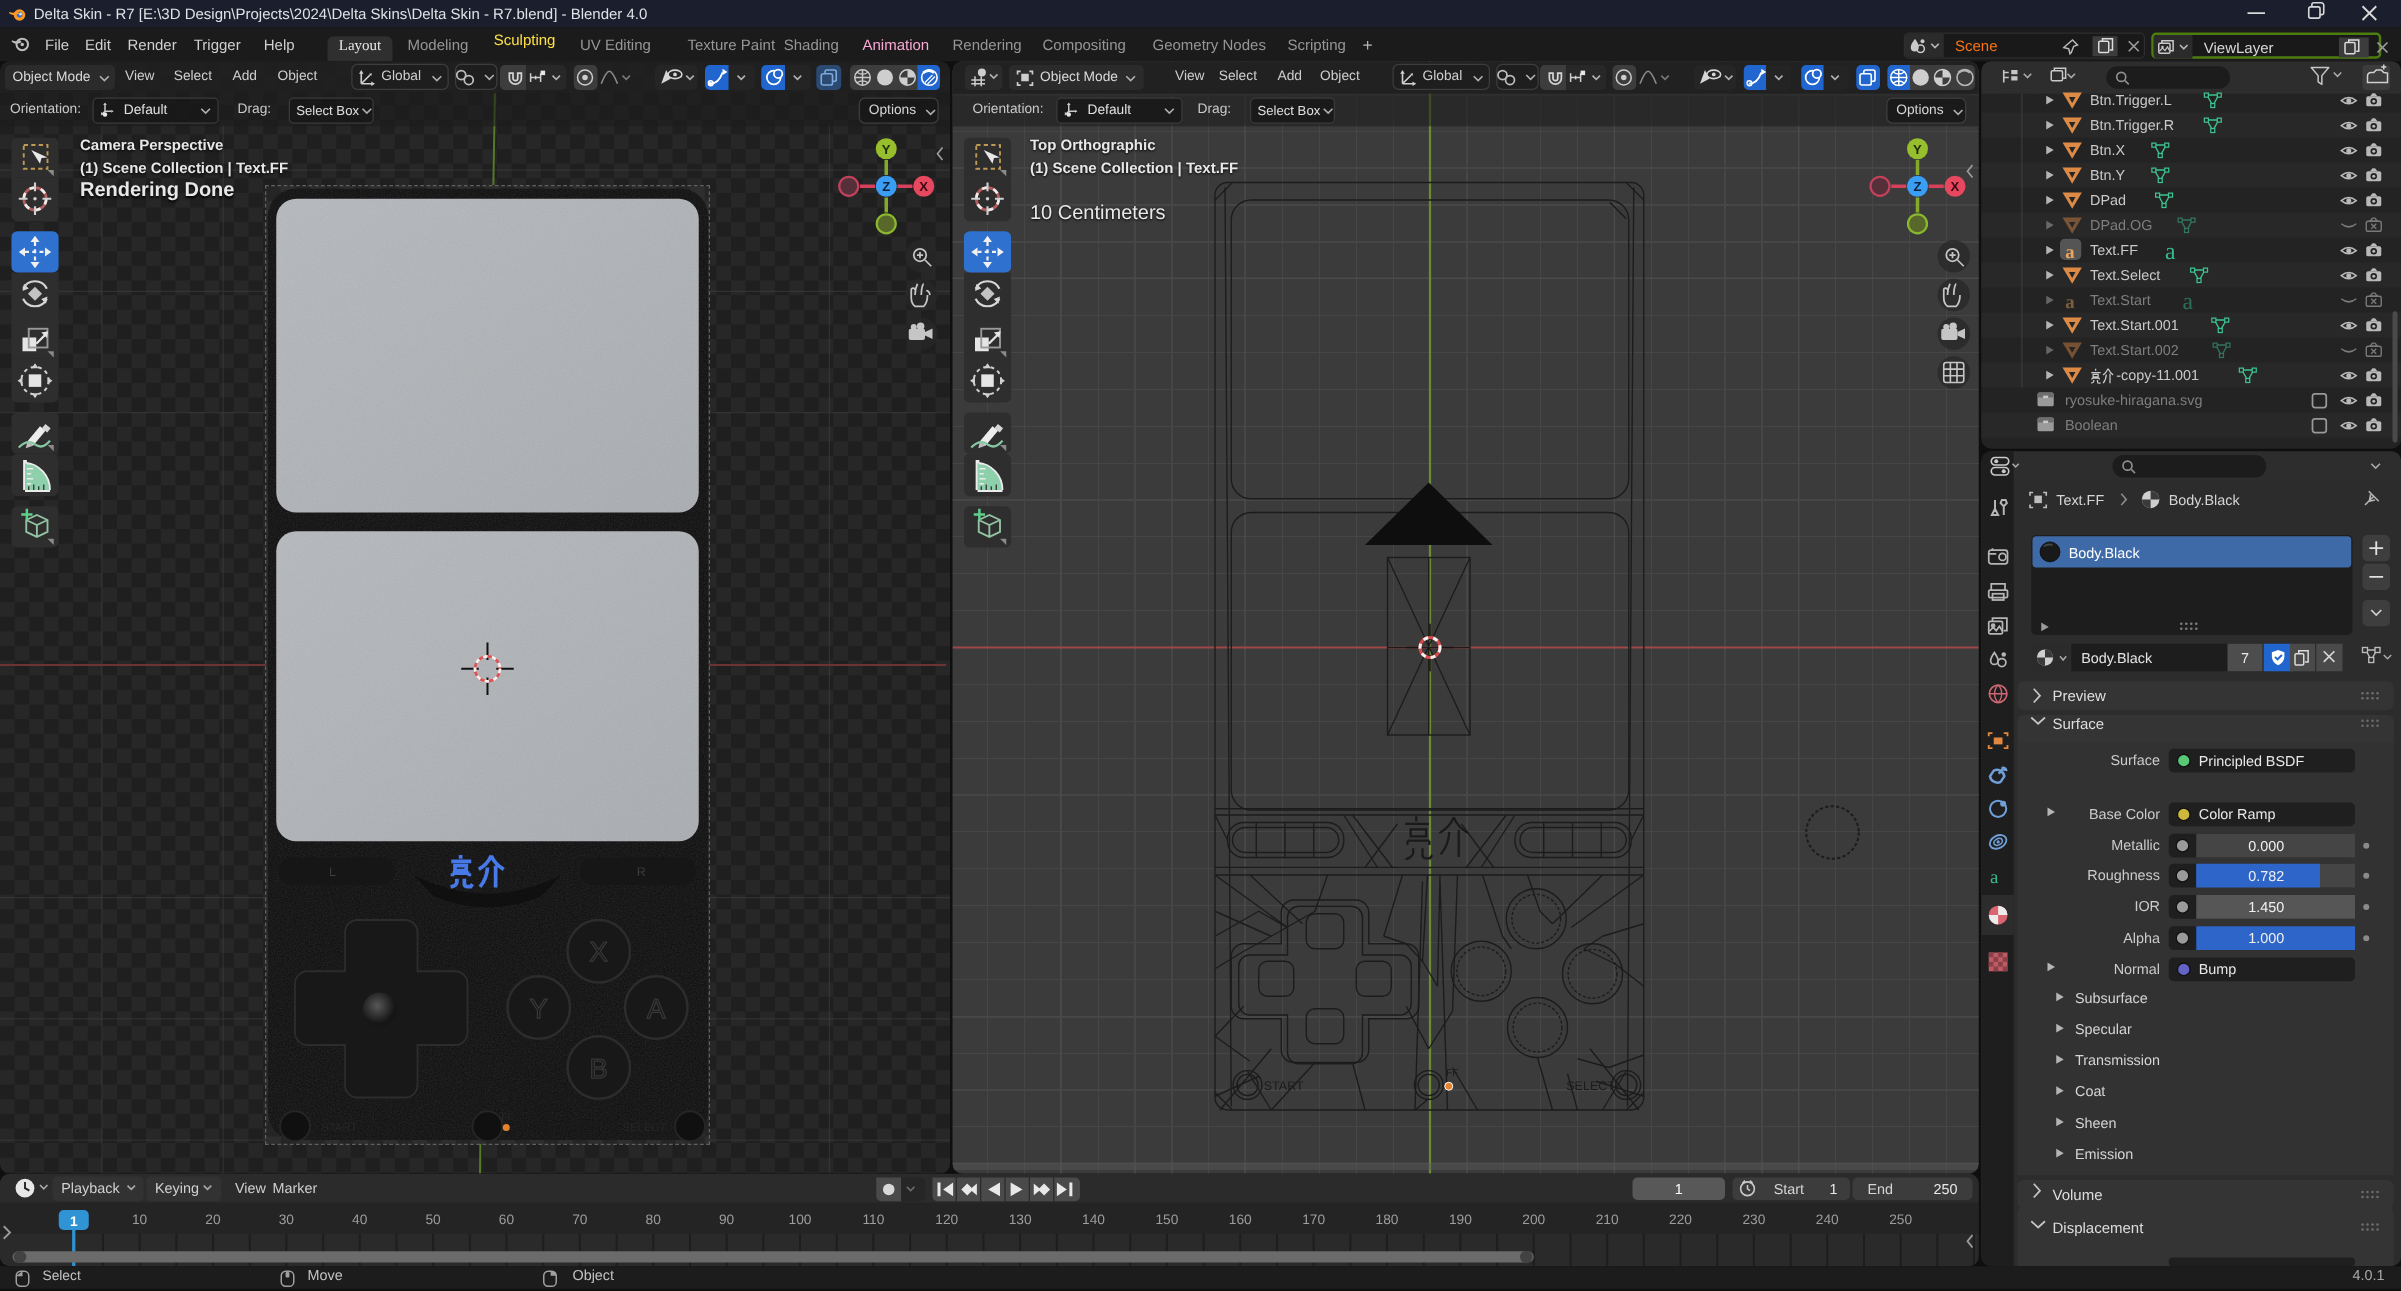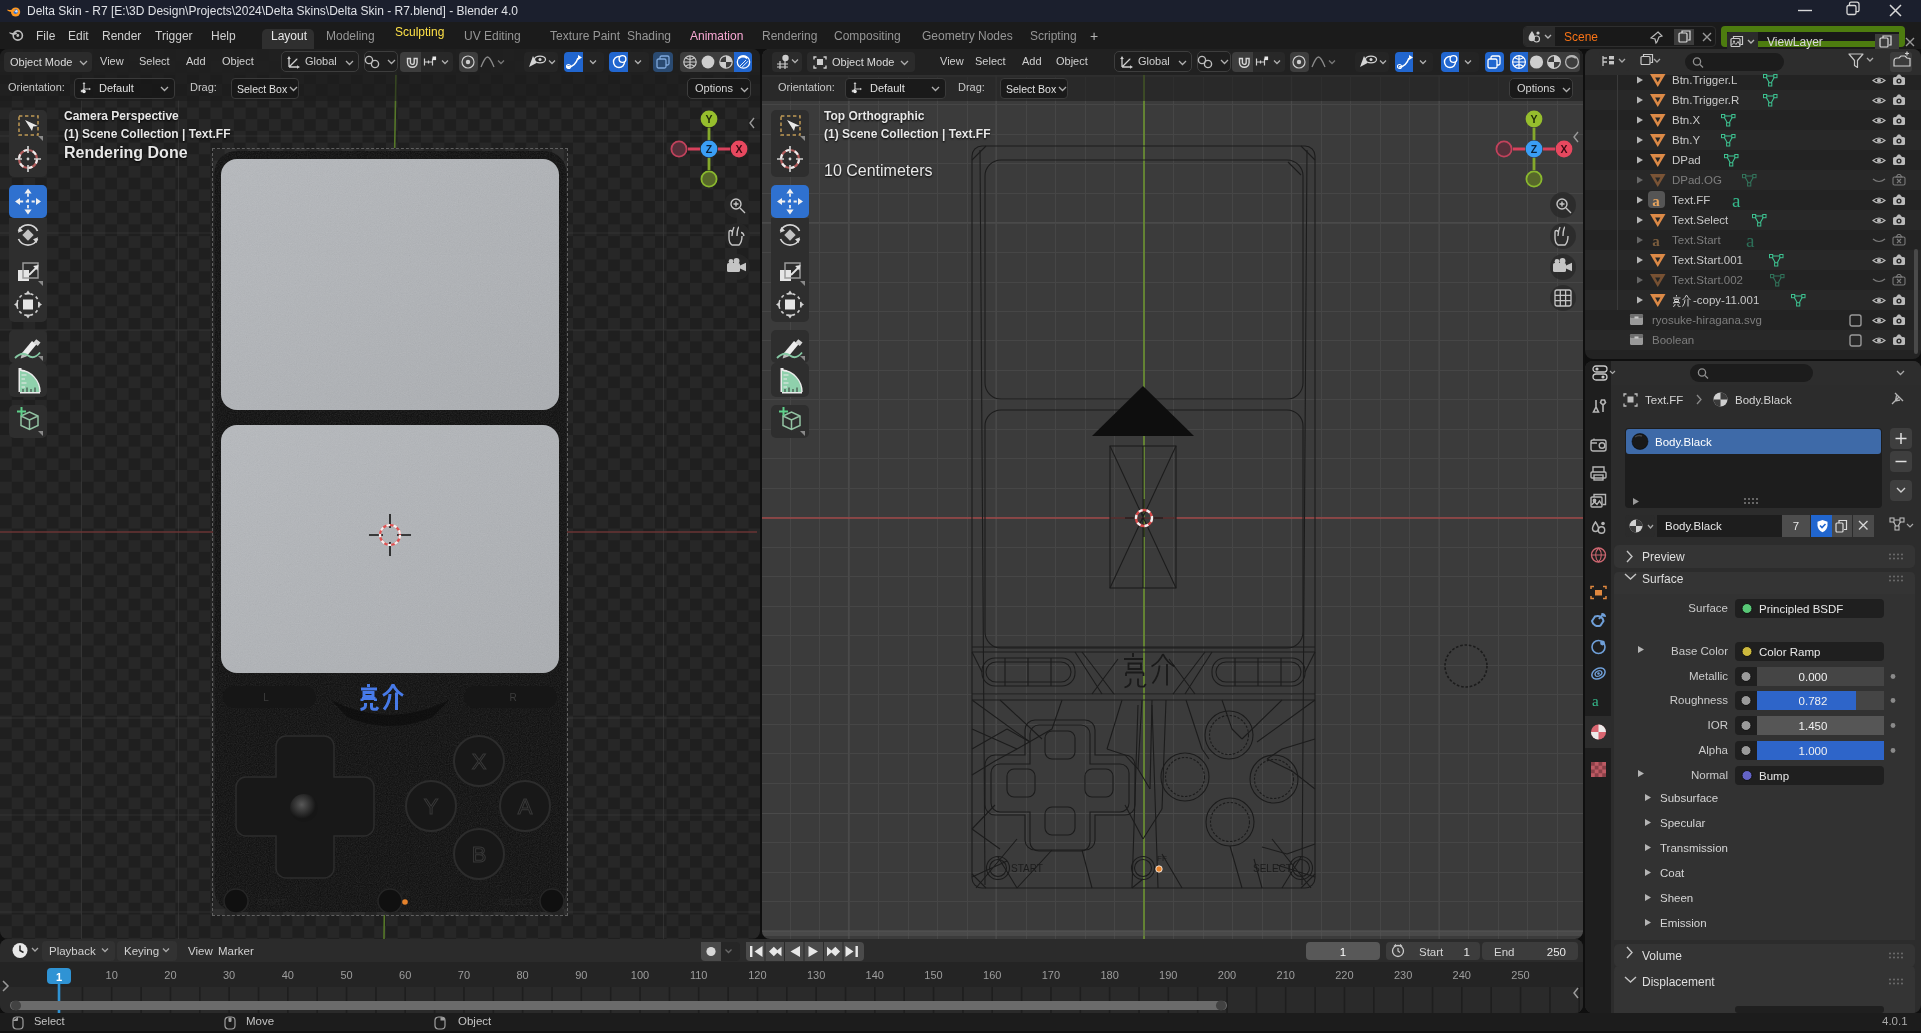--- a/index.html
+++ b/index.html
@@ -34,21 +34,21 @@
     <circle cx="8.8" cy="6.5" r="1.4" fill="#bdbdbd"></circle>
     <path d="M0.5 3.2 C3 4.4 5 4.1 7 3 L8.3 4.8 C5.5 6.6 2.6 6.2 0.2 4.1 Z" fill="#bdbdbd"></path>
   </svg>
   <div class="abs txt" style="left:36px;top:7px">File</div>
   <div class="abs txt" style="left:68px;top:7px">Edit</div>
   <div class="abs txt" style="left:102px;top:7px">Render</div>
   <div class="abs txt" style="left:155px;top:7px">Trigger</div>
   <div class="abs txt" style="left:211px;top:7px">Help</div>
 
   <div class="abs" style="left:262px;top:7px;width:52px;height:20px;background:#2f2f2f;border-radius:5px 5px 0 0;"></div>
-  <div class="abs txt" style="left:271px;top:7px;color:#e8e8e8;">Layout</div>
+  <div class="abs txt" style="left:271px;top:7px;color:#e8e8e8;font-family:Liberation Serif, serif;">Layout</div>
   <div class="abs txt" style="left:326px;top:7px;color:#969696;">Modeling</div>
   <div class="abs txt" style="left:395px;top:3px;color:#fde047;text-align:center;">Sculpting</div>
   <div class="abs txt" style="left:464px;top:7px;color:#969696;">UV Editing</div>
   <div class="abs txt" style="left:538px;top:7px;color:#969696;margin-left:12px;">Texture Paint</div>
   <div class="abs txt" style="left:627px;top:7px;color:#969696;">Shading</div>
   <div class="abs txt" style="left:690px;top:7px;color:#f9a8d4;">Animation</div>
   <div class="abs txt" style="left:762px;top:7px;color:#969696;">Rendering</div>
   <div class="abs txt" style="left:834px;top:7px;color:#969696;">Compositing</div>
   <div class="abs txt" style="left:922px;top:7px;color:#969696;">Geometry Nodes</div>
   <div class="abs txt" style="left:1030px;top:7px;color:#969696;">Scripting</div>
@@ -65,21 +65,21 @@
     <div class="abs txt" style="left:40px;top:3px;color:#f97316;">Scene</div>
     <svg class="abs" style="left:126px;top:2px" width="66" height="16" viewBox="0 0 66 16">
       <path d="M6 2l4 4-3 1-2 5-1 1-1-4-4-1z" transform="translate(2 1)" fill="none" stroke="#b9b9b9" stroke-width="1.2"></path>
       <rect x="24" y="-1" width="20" height="18" fill="#3c3c3c"></rect>
       <rect x="29" y="4" width="8" height="9" rx="1" fill="none" stroke="#dcdcdc" stroke-width="1.2"></rect>
       <path d="M32 4v-2h8v9h-2" fill="none" stroke="#dcdcdc" stroke-width="1.2"></path>
       <path d="M53 4l8 8M61 4l-8 8" stroke="#9a9a9a" stroke-width="1.4"></path>
     </svg>
   </div>
 
-  <div class="abs" style="left:1721px;top:4px;width:184px;height:21px;background:#191919;border-radius:4px;border:6px solid #4d7c0f;">
+  <div class="abs" style="left:1721px;top:4px;width:184px;height:21px;background:#191919;border-radius:4px;border:2px solid #4d7c0f;">
     <div class="abs" style="left:0;top:0;width:31px;height:19px;background:#2b2b2b;border-radius:3px 0 0 3px;"></div>
     <svg class="abs" style="left:3px;top:3px" width="26" height="13" viewBox="0 0 26 13">
       <rect x="1" y="3.5" width="9" height="8" rx="1" fill="none" stroke="#c9c9c9" stroke-width="1.2"></rect>
       <path d="M3.5 3.5v-2h9v8h-2" fill="none" stroke="#c9c9c9" stroke-width="1.2"></path>
       <circle cx="4" cy="6.5" r="1" fill="#c9c9c9"></circle>
       <path d="M1.5 10l2.5-2.5 2 2 2-3 2 3.5" fill="none" stroke="#c9c9c9" stroke-width="1"></path>
       <path d="M18 5l3 3 3-3" fill="none" stroke="#b5b5b5" stroke-width="1.4"></path>
     </svg>
     <div class="abs txt" style="left:40px;top:3px;color:#d8d8d8;">ViewLayer</div>
     <svg class="abs" style="left:148px;top:2px" width="46 " height="16" viewBox="0 0 46 16">

